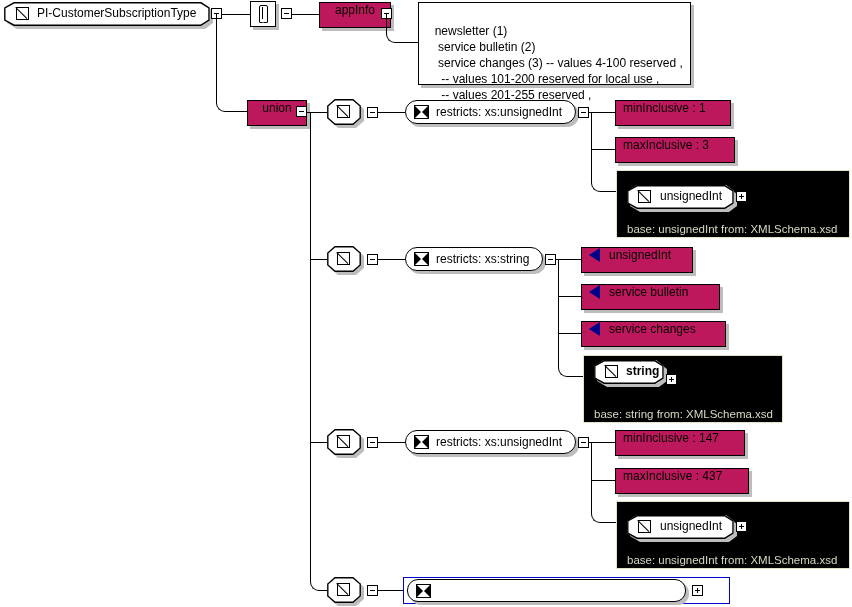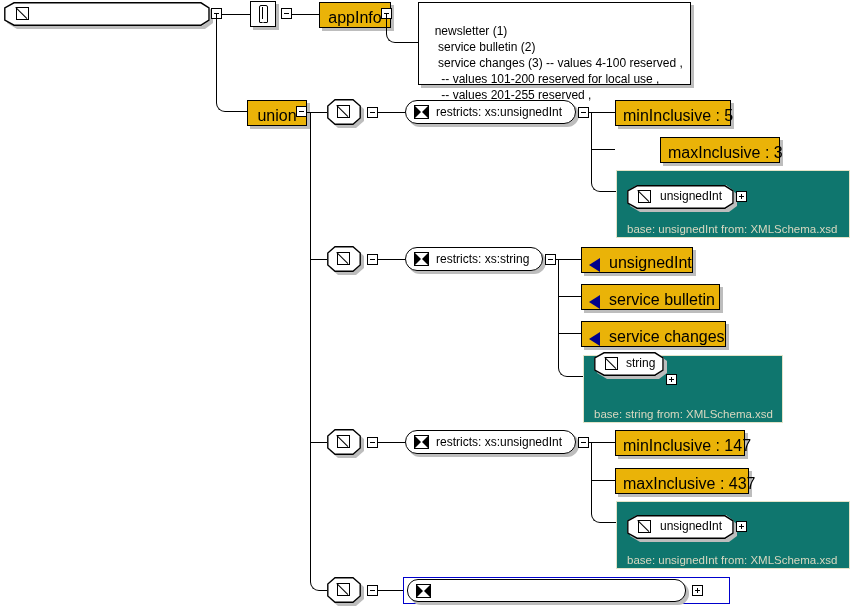--- a/index.html
+++ b/index.html
@@ -5,25 +5,25 @@
   html,body{margin:0;padding:0;background:#fff;}
   body{
     width:852px;height:607px;position:relative;overflow:hidden;
     font-family:"Liberation Sans","DejaVu Sans",sans-serif;
     font-size:12px;color:#000;
   }
   .node{position:absolute;box-sizing:border-box;}
 
   
   .boxnode{
-    background:#eab308;border:1.5px solid #000;
-    display:flex;align-items:flex-end;
+    background:#be185d;border:1.5px solid #000;
+    display:flex;align-items:flex-start;
     box-shadow:3px 3px 0 0 #bdbdbd;
     height:24px;padding:0 7px;white-space:nowrap;
-    font-size:16px;
+    font-size:12px;
   }
   .boxnode.center{justify-content:center;}
   .octawrap{position:absolute;}
   .octawrap .oct-bg{
     position:absolute;left:0;top:0;width:34px;height:26px;
     background:#bdbdbd;
     clip-path:polygon(8px 0,26px 0,34px 7px,34px 19px,26px 26px,8px 26px,0 19px,0 7px);
     transform:translate(3px,3px);
   }
   .octawrap .oct-fg{
@@ -93,21 +93,21 @@
 
   
   .docbox{
     position:absolute;background:#fff;border:1.5px solid #000;
     box-shadow:3px 3px 0 0 #bdbdbd;box-sizing:border-box;
     padding:4px 7px 5px 9px;font-size:12px;line-height:16px;white-space:pre;
   }
 
   
   .basepanel{
-    position:absolute;background:#0f766e;border:1px solid #E3E3C8;
+    position:absolute;background:#000000;border:1px solid #E3E3C8;
     box-sizing:border-box;
     padding-left:21px;
   }
   .basepanel .caption{
     position:absolute;left:10px;bottom:2px;font-size:11.5px;color:#D8D8C0;white-space:nowrap;
   }
 
   
   .expander{
     position:absolute;width:11px;height:11px;background:#fff;border:1.3px solid #000;
@@ -139,20 +139,21 @@
     <div style="position:absolute;left:3px;top:3px;width:206px;height:24px;background:#bdbdbd;
                 clip-path:polygon(10px 0,198px 0,206px 6px,206px 18px,198px 24px,10px 24px,0 18px,0 6px);"></div>
     <div style="position:absolute;left:0;top:0;width:206px;height:24px;background:#fff;border:0;
                 clip-path:polygon(10px 0,198px 0,206px 6px,206px 18px,198px 24px,10px 24px,0 18px,0 6px);"></div>
     <svg width="206" height="24" style="position:absolute;left:0;top:0;">
       <polygon points="10,0.8 197,0.8 205,6 205,18 197,23.2 10,23.2 0.8,18 0.8,6" fill="none" stroke="#000" stroke-width="1.4"></polygon>
     </svg>
     <div style="position:absolute;left:12px;top:5px;">
       <div class="typeicon nomargin"></div>
     </div>
+    <div style="position:absolute;left:33px;top:4px;font-size:12px;white-space:nowrap;">PI-CustomerSubscriptionType</div>
   </div>
 </div>
 <div class="expander" style="left:211px;top:8px;"></div>
 
 <div class="hline" style="left:222px;top:14px;width:28px;"></div>
 
 <div class="corner" style="left:216px;top:14px;width:33px;height:97px;"></div>
 
 <div class="notebox" style="left:250px;top:1px;">
   <div class="scroll"></div>
@@ -210,23 +211,23 @@
   </div>
 </div>
 <div class="expander" style="left:578px;top:107px;"></div>
 
 <div class="vline" style="left:591px;top:112px;height:66px;"></div>
 <div class="hline" style="left:589px;top:112px;width:26px;"></div>
 <div class="hline" style="left:591px;top:149px;width:24px;"></div>
 <div class="corner" style="left:591px;top:168px;width:25px;height:23px;"></div>
 
 <div class="boxnode" style="position:absolute;left:615px;top:100px;width:100px;">
-  <span>minInclusive : 5</span>
-</div>
-<div class="boxnode" style="position:absolute;left:615px;top:137px;width:104px;margin-left:45px;">
+  <span>minInclusive : 1</span>
+</div>
+<div class="boxnode" style="position:absolute;left:615px;top:137px;width:104px;">
   <span>maxInclusive : 3</span>
 </div>
 
 <div class="basepanel" style="left:616px;top:170px;width:234px;height:68px;">
   <span class="caption">base: unsignedInt from: XMLSchema.xsd</span>
 </div>
 <div class="node" style="left:627px;top:185px;">
   <div style="position:relative;width:107px;height:24px;">
     <div style="position:absolute;left:3px;top:3px;width:107px;height:24px;background:#bdbdbd;
                 clip-path:polygon(10px 0,99px 0,107px 6px,107px 18px,99px 24px,10px 24px,0 18px,0 6px);"></div>
@@ -283,21 +284,21 @@
   <span>service bulletin</span>
 </div>
 <div class="boxnode" style="position:absolute;left:581px;top:321px;width:129px;">
   <div class="enumicon"></div>
   <span>service changes</span>
 </div>
 
 <div class="basepanel" style="left:583px;top:355px;width:200px;height:68px;">
   <span class="caption">base: string from: XMLSchema.xsd</span>
 </div>
-<div class="node" style="left:594px;top:352px;">
+<div class="node" style="left:594px;top:360px;font-weight:bold;">
   <div style="position:relative;width:70px;height:24px;">
     <div style="position:absolute;left:3px;top:3px;width:70px;height:24px;background:#bdbdbd;
                 clip-path:polygon(10px 0,62px 0,70px 6px,70px 18px,62px 24px,10px 24px,0 18px,0 6px);"></div>
     <div style="position:absolute;left:0;top:0;width:70px;height:24px;background:#fff;
                 clip-path:polygon(10px 0,62px 0,70px 6px,70px 18px,62px 24px,10px 24px,0 18px,0 6px);"></div>
     <svg width="70" height="24" style="position:absolute;left:0;top:0;">
       <polygon points="10,0.8 61,0.8 69,6 69,18 61,23.2 10,23.2 0.8,18 0.8,6" fill="none" stroke="#000" stroke-width="1.4"></polygon>
     </svg>
     <div style="position:absolute;left:11px;top:5px;">
       <div class="typeicon nomargin"></div>

